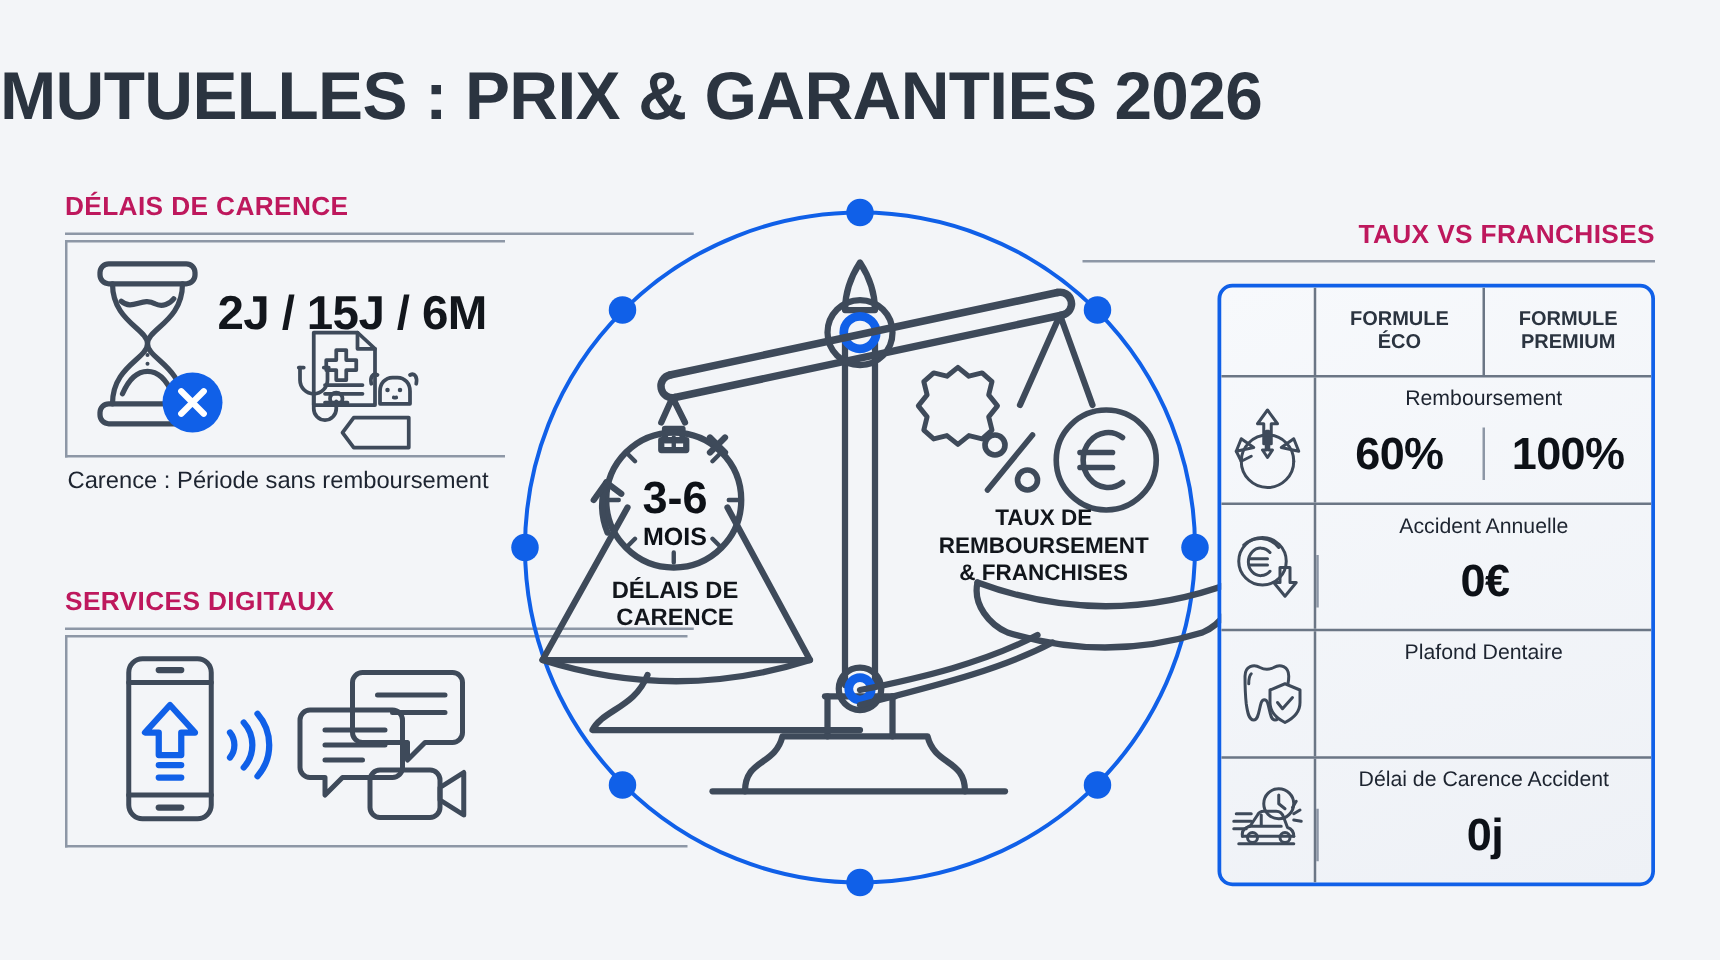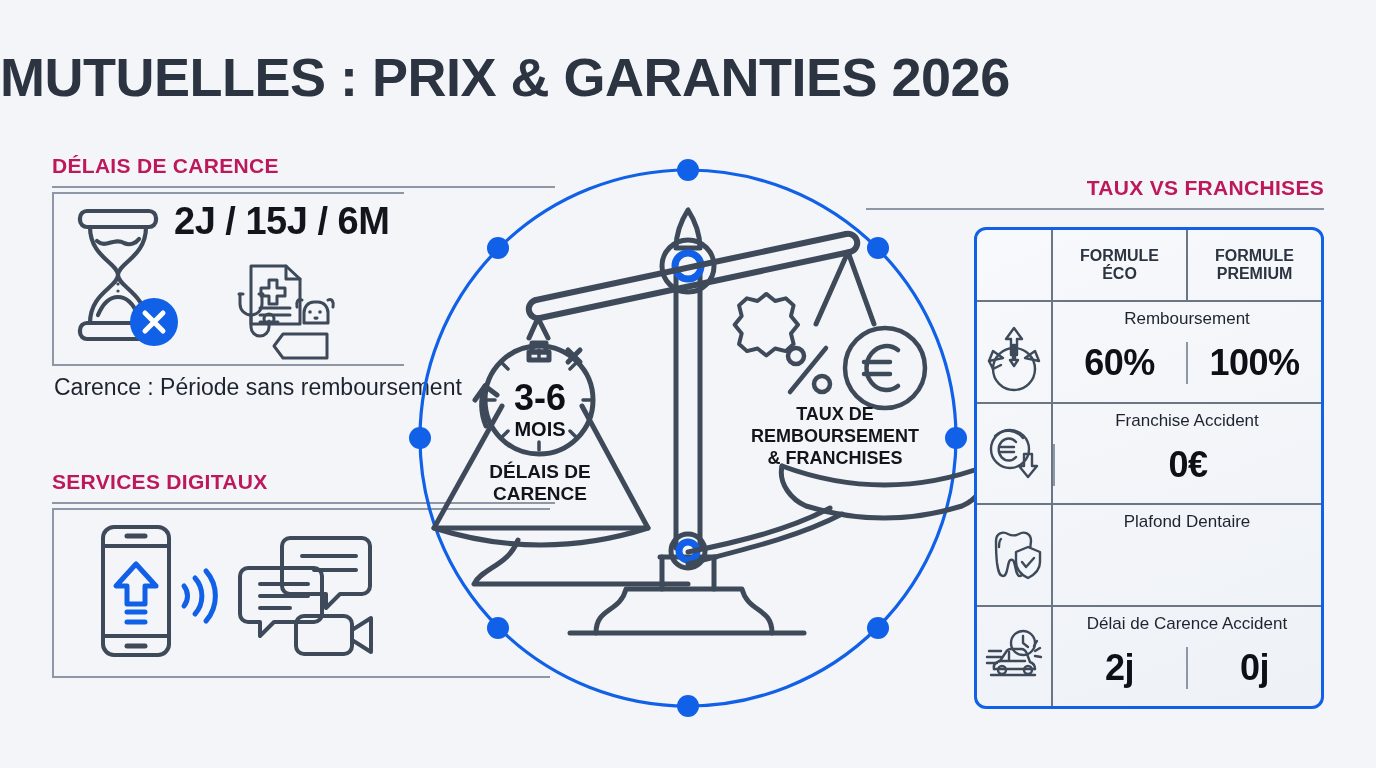--- a/index.html
+++ b/index.html
@@ -42,21 +42,21 @@
   
   .panel {
     position: absolute;
     border-left: 2px solid #8d97a6;
     border-top: 2px solid #8d97a6;
     border-bottom: 2px solid #8d97a6;
     border-right: none;
   }
   .caption {
     position: absolute;
-    font-size: 23px;
+    font-size: 19px;
     color: #1d2430;
     white-space: nowrap;
   }
 
   .big-stat {
     position: absolute;
     font-size: 38px;
     font-weight: 800;
     color: #12161c;
     letter-spacing: -0.5px;
@@ -137,21 +137,21 @@
     </svg>
   </div>
 
   <div class="icon-wrap" style="left:128px; top:296px;">
     <svg width="52" height="52" viewBox="0 0 52 52">
       <circle cx="26" cy="26" r="24" fill="#1060e8"></circle>
       <path d="M17 17 L35 35 M35 17 L17 35" stroke="#ffffff" stroke-width="5" stroke-linecap="round"></path>
     </svg>
   </div>
 
-  <div class="big-stat" style="left:174px; top:200px;">2J / 15J / 6M</div>
+  <div class="big-stat" style="left:174px; top:230px;">2J / 15J / 6M</div>
 
   <div class="icon-wrap" style="left:238px; top:262px;">
     <svg width="126" height="98" viewBox="0 0 126 98" fill="none" stroke="#3e4a5a" stroke-width="3" stroke-linecap="round" stroke-linejoin="round">
       <path d="M13 4 H48 L62 17 V62 H13 Z"></path>
       <path d="M48 4 V17 H62"></path>
       <path d="M31 18 h8 v8 h8 v8 h-8 v8 h-8 v-8 h-8 v-8 h8 z"></path>
       <path d="M22 46 h30 M22 53 h30 M22 60 h18"></path>
       <path d="M2 32 v10 a11 11 0 0 0 22 0 V32"></path>
       <path d="M1 32 h4 M21 32 h4"></path>
       <path d="M13 53 v12 a9 9 0 0 0 18 0 v-6"></path>
@@ -340,21 +340,21 @@
             <svg width="54" height="54" viewBox="0 0 54 54" fill="none" stroke="#3e4a5a" stroke-width="2.4" stroke-linejoin="round" stroke-linecap="round">
               <circle cx="23" cy="23" r="19"></circle>
               <path d="M8 10 a19 19 0 0 1 28 2"></path>
               <path d="M29 16 a10 11 0 1 0 0 15"></path>
               <path d="M13 21 h14 M13 26 h14"></path>
               <path d="M37 28 h8 v12 h5 l-9 11 l-9 -11 h5 z"></path>
             </svg>
           </span>
         </div>
         <div class="t-body">
-          <div class="t-label">Franchise Accident</div>
+          <div class="t-label">Accident Annuelle</div>
           <div class="t-vals">
             <div class="t-val right">0€</div>
           </div>
         </div>
       </div>
 
       <div class="t-row">
         <div class="ico-col">
           <span>
             <svg width="56" height="52" viewBox="0 0 56 52" fill="none" stroke="#3e4a5a" stroke-width="2.4" stroke-linejoin="round" stroke-linecap="round">
@@ -383,21 +383,20 @@
               <circle cx="43" cy="41" r="4"></circle>
               <path d="M24 23 v9 M14 32 h26"></path>
               <path d="M2 28 h14 M2 34 h10 M4 22 h12"></path>
               <path d="M50 22 l5 -3 M50 27 l6 1 M49 17 l3 -5"></path>
             </svg>
           </span>
         </div>
         <div class="t-body">
           <div class="t-label">Délai de Carence Accident</div>
           <div class="t-vals">
-            <div class="t-val">2j</div>
             <div class="t-val right">0j</div>
           </div>
         </div>
       </div>
 
     </div>
   </div>
 
 </div>
 

